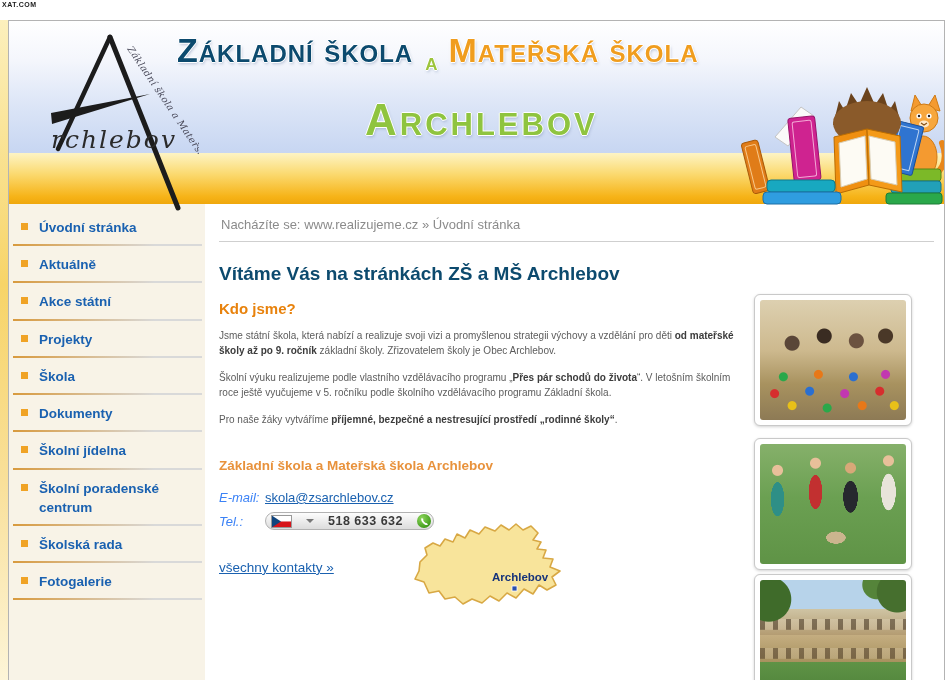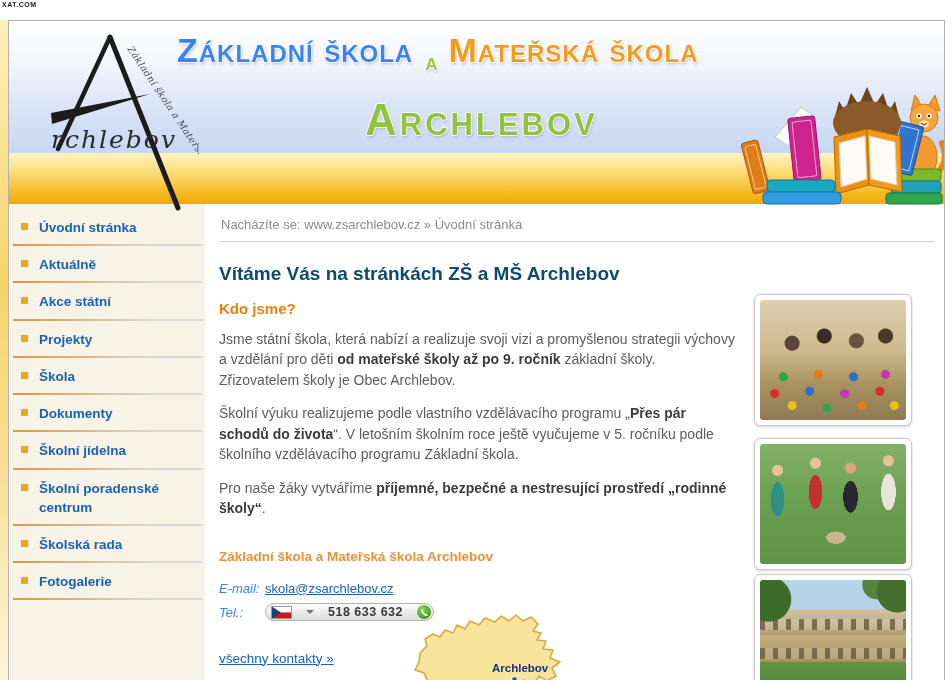--- a/index.html
+++ b/index.html
@@ -19,21 +19,21 @@
   .header { position:relative; height:183px; }
   .header-blue { height:132px;
     background:linear-gradient(180deg,#ffffff 0%,#f4f6fc 30%,#dde6f7 62%,#c7d6f2 100%); }
   .header-yellow { height:51px;
     background:linear-gradient(180deg,#fdf4c5 0%,#fbd96e 42%,#f6b317 86%,#efa70c 100%); }
 
   .title1 { position:absolute; left:168px; top:10px; white-space:nowrap;
     font-variant:small-caps; font-weight:bold; font-size:34px; letter-spacing:1px;
     text-shadow:0 1px 0 #fff,0 -1px 0 #fff,1px 0 0 #fff,-1px 0 0 #fff,
       1px 2px 3px rgba(110,130,170,.45); }
-  .title1 .t-zs { color:#3b82f6; }
+  .title1 .t-zs { color:#0c4a6e; }
   .title1 .t-conj { color:#9cc43c; font-size:24px; position:relative; top:8px;
     margin:0 10px 0 12px; }
   .title1 .t-ms { color:#f09d1e; }
   .title2 { position:absolute; left:356px; top:74px; font-variant:small-caps;
     font-weight:bold; font-size:44px; letter-spacing:3px; color:#8fc43f;
     text-shadow:0 1px 0 #fff,0 -1px 0 #fff,1px 0 0 #fff,-1px 0 0 #fff,
       1px 2px 3px rgba(110,130,170,.45); }
 
   .logo { position:absolute; left:38px; top:6px; z-index:6; }
   .mascot { position:absolute; right:0; top:32px; z-index:4; }
@@ -50,21 +50,21 @@
   .menu .lbl { font-size:13.5px; font-weight:bold; color:#1a61b0; line-height:1.35; }
 
   .main { flex:1; position:relative; padding:0 10px 0 14px; }
 
   .breadcrumb { padding:13px 2px 9px; font-size:13px; color:#8b8b8b;
     border-bottom:1px solid #cfcfcf; }
   .breadcrumb .site { color:#8b8b8b; text-decoration:none; cursor:pointer; }
 
   h1.page-h1 { margin:21px 0 15px; font-size:19px; color:#0c4a6e; }
   h2.page-h2 { margin:0 0 12px; font-size:15px; color:#e8820c; }
-  .para { width:516px; margin:0 0 13px; font-size:14px; line-height:1.46;
+  .para { width:516px; margin:0 0 13px; font-size:10px; line-height:1.46;
     color:#5c5c5c; }
   .para .b { font-weight:bold; color:#3c3c3c; }
 
   .school-heading { margin:30px 0 15px; font-size:13.5px; font-weight:bold;
     color:#e8923c; }
 
   
   .contact { position:relative; height:150px; font-size:13px; }
   .c-row { display:flex; align-items:center; margin-bottom:5px; height:19px; }
   .c-label { font-style:italic; color:#3b82f6; width:46px; flex:none; }
@@ -243,21 +243,21 @@
         <li>
           <span class="bullet"></span>
           <span class="lbl">Fotogalerie</span></li>
       </ul>
     </div>
 
     <div class="main">
 
       <div class="breadcrumb">
         <span>Nacházíte se:</span>
-        <a class="site">www.zsarchlebov.cz</a>
+        <a class="site">www.realizujeme.cz</a>
         <span>»</span>
         <span>Úvodní stránka</span>
       </div>
 
       <h1 class="page-h1">Vítáme Vás na stránkách ZŠ a MŠ Archlebov</h1>
       <h2 class="page-h2">Kdo jsme?</h2>
 
       <p class="para"><span>Jsme státní škola, která nabízí a realizuje svoji vizi a promyšlenou strategii výchovy a vzdělání pro děti </span><span class="b">od mateřské školy až po 9. ročník</span><span> základní školy. Zřizovatelem školy je Obec Archlebov.</span></p>
       <p class="para"><span>Školní výuku realizujeme podle vlastního vzdělávacího programu „</span><span class="b">Přes pár schodů do života</span><span>“. V letošním školním roce ještě vyučujeme v 5. ročníku podle školního vzdělávacího programu Základní škola.</span></p>
       <p class="para"><span>Pro naše žáky vytváříme </span><span class="b">příjemné, bezpečné a nestresující prostředí „rodinné školy“</span><span>.</span></p>

